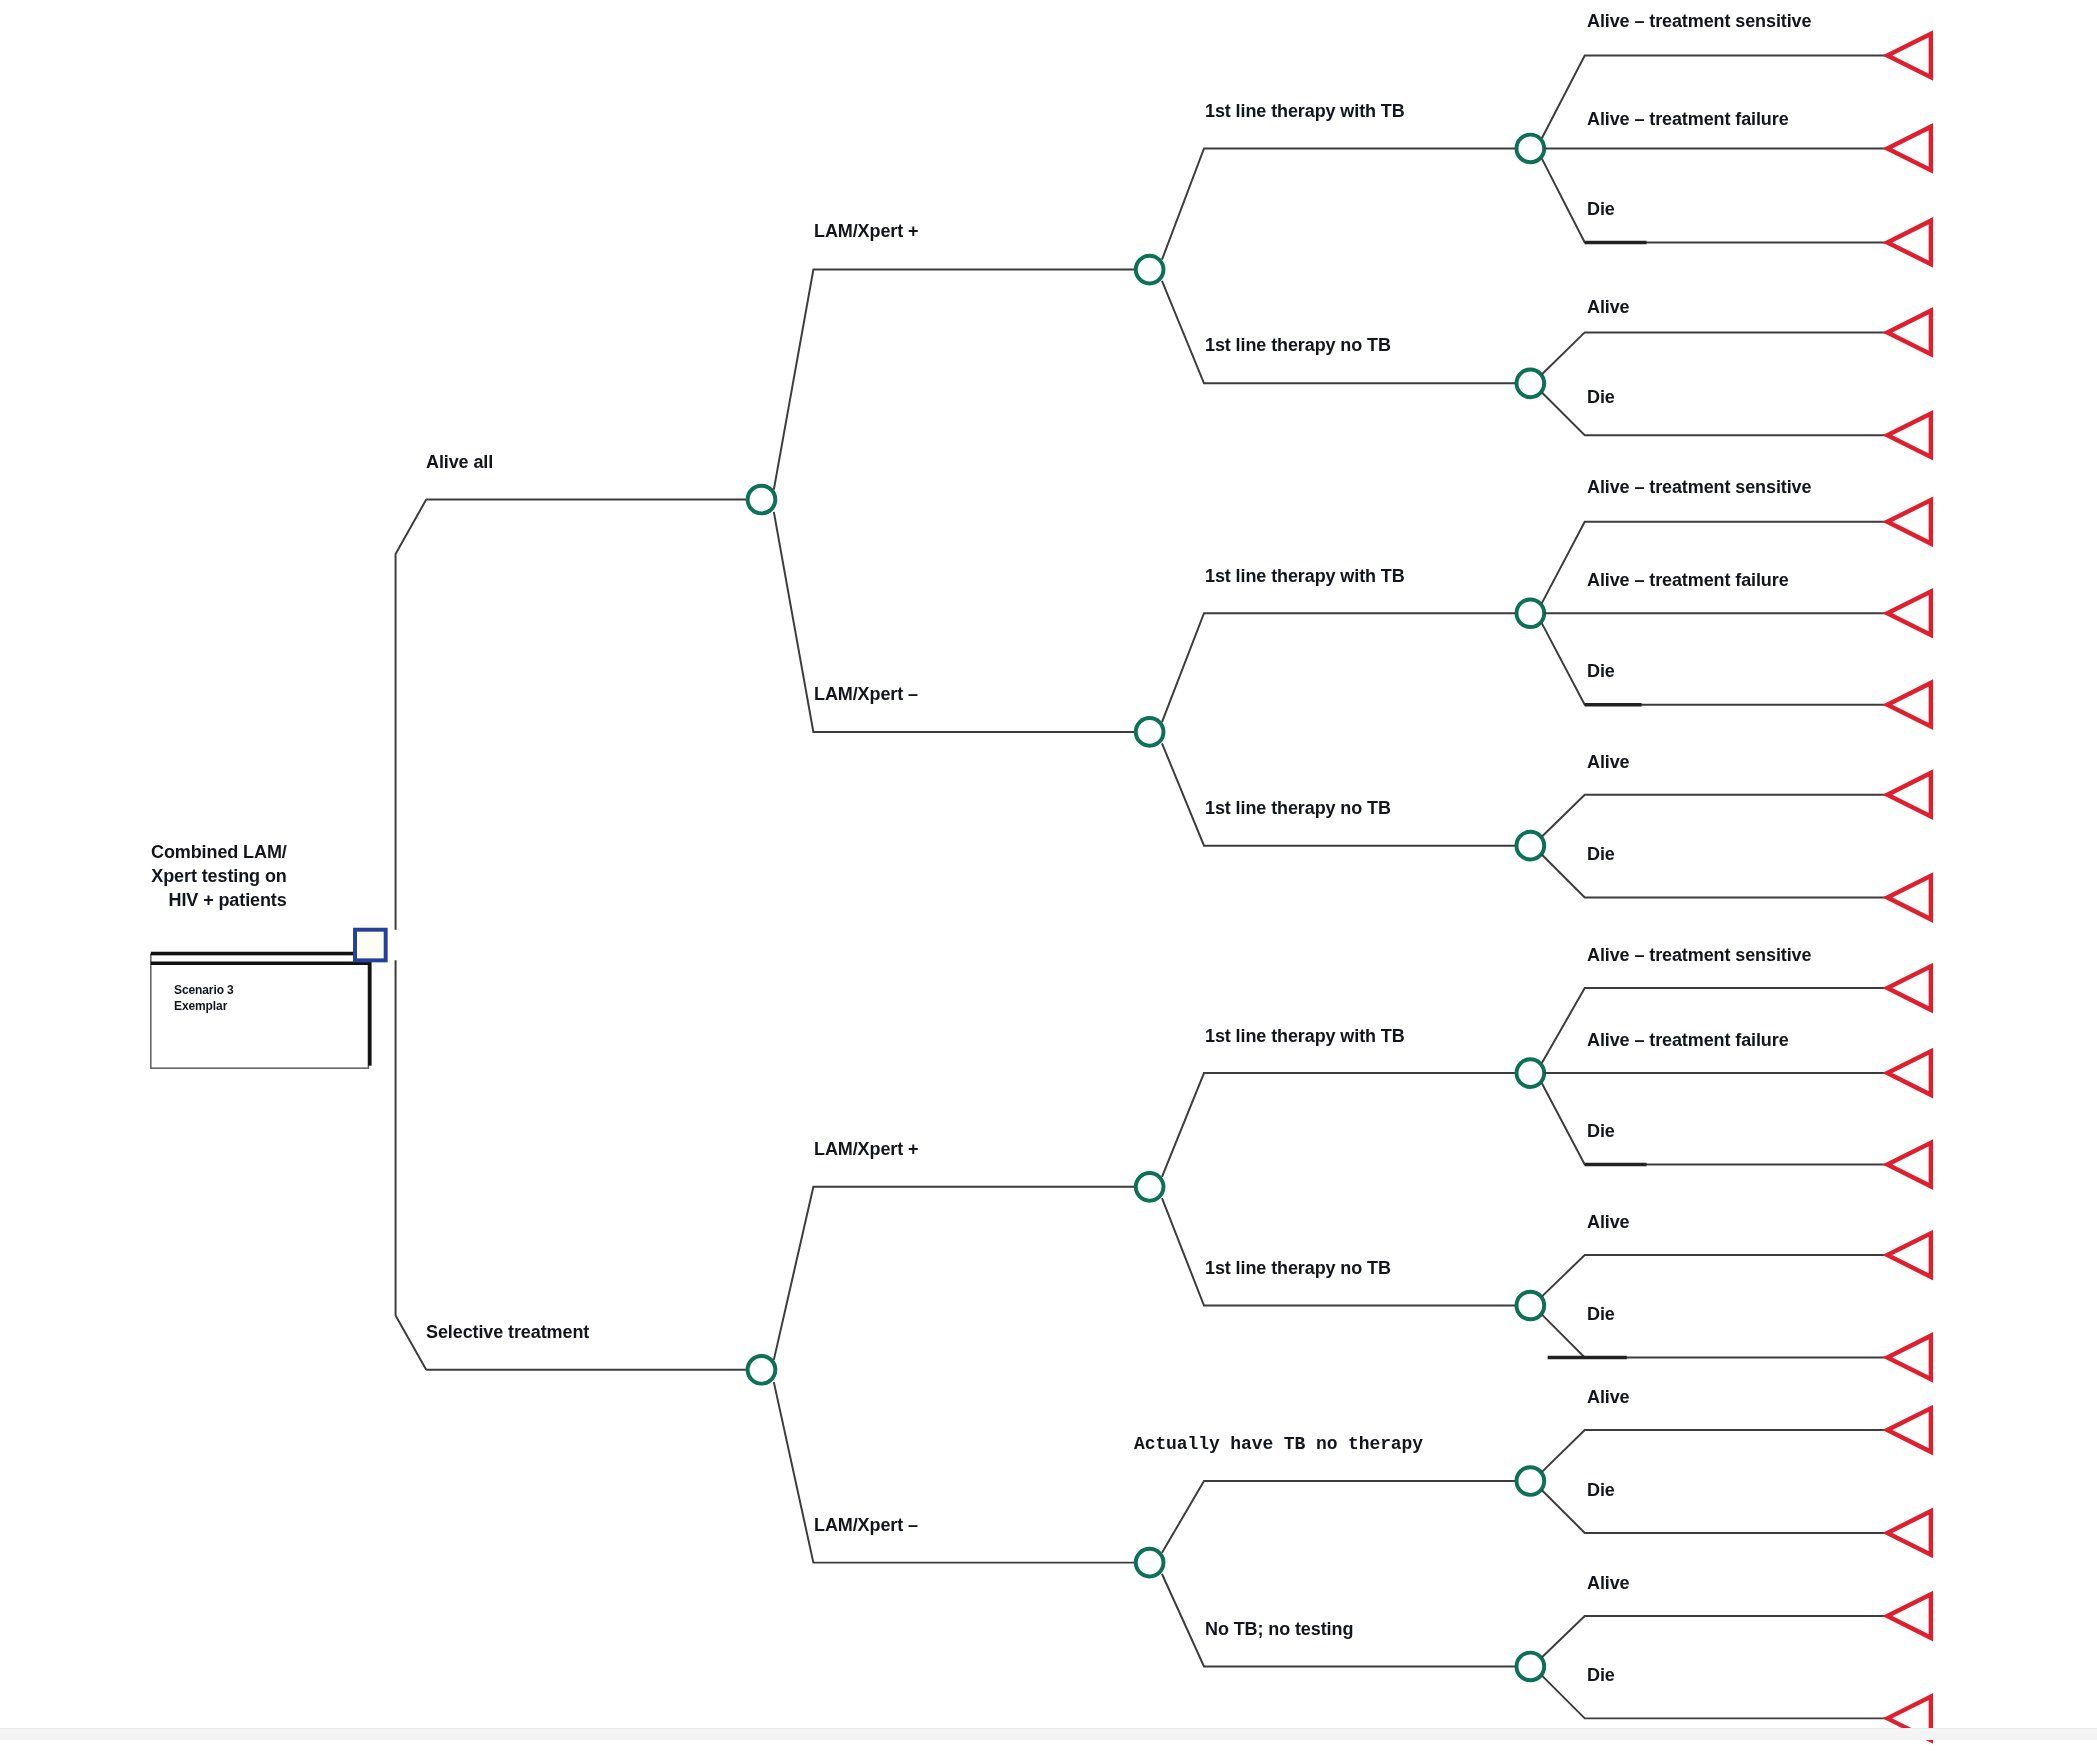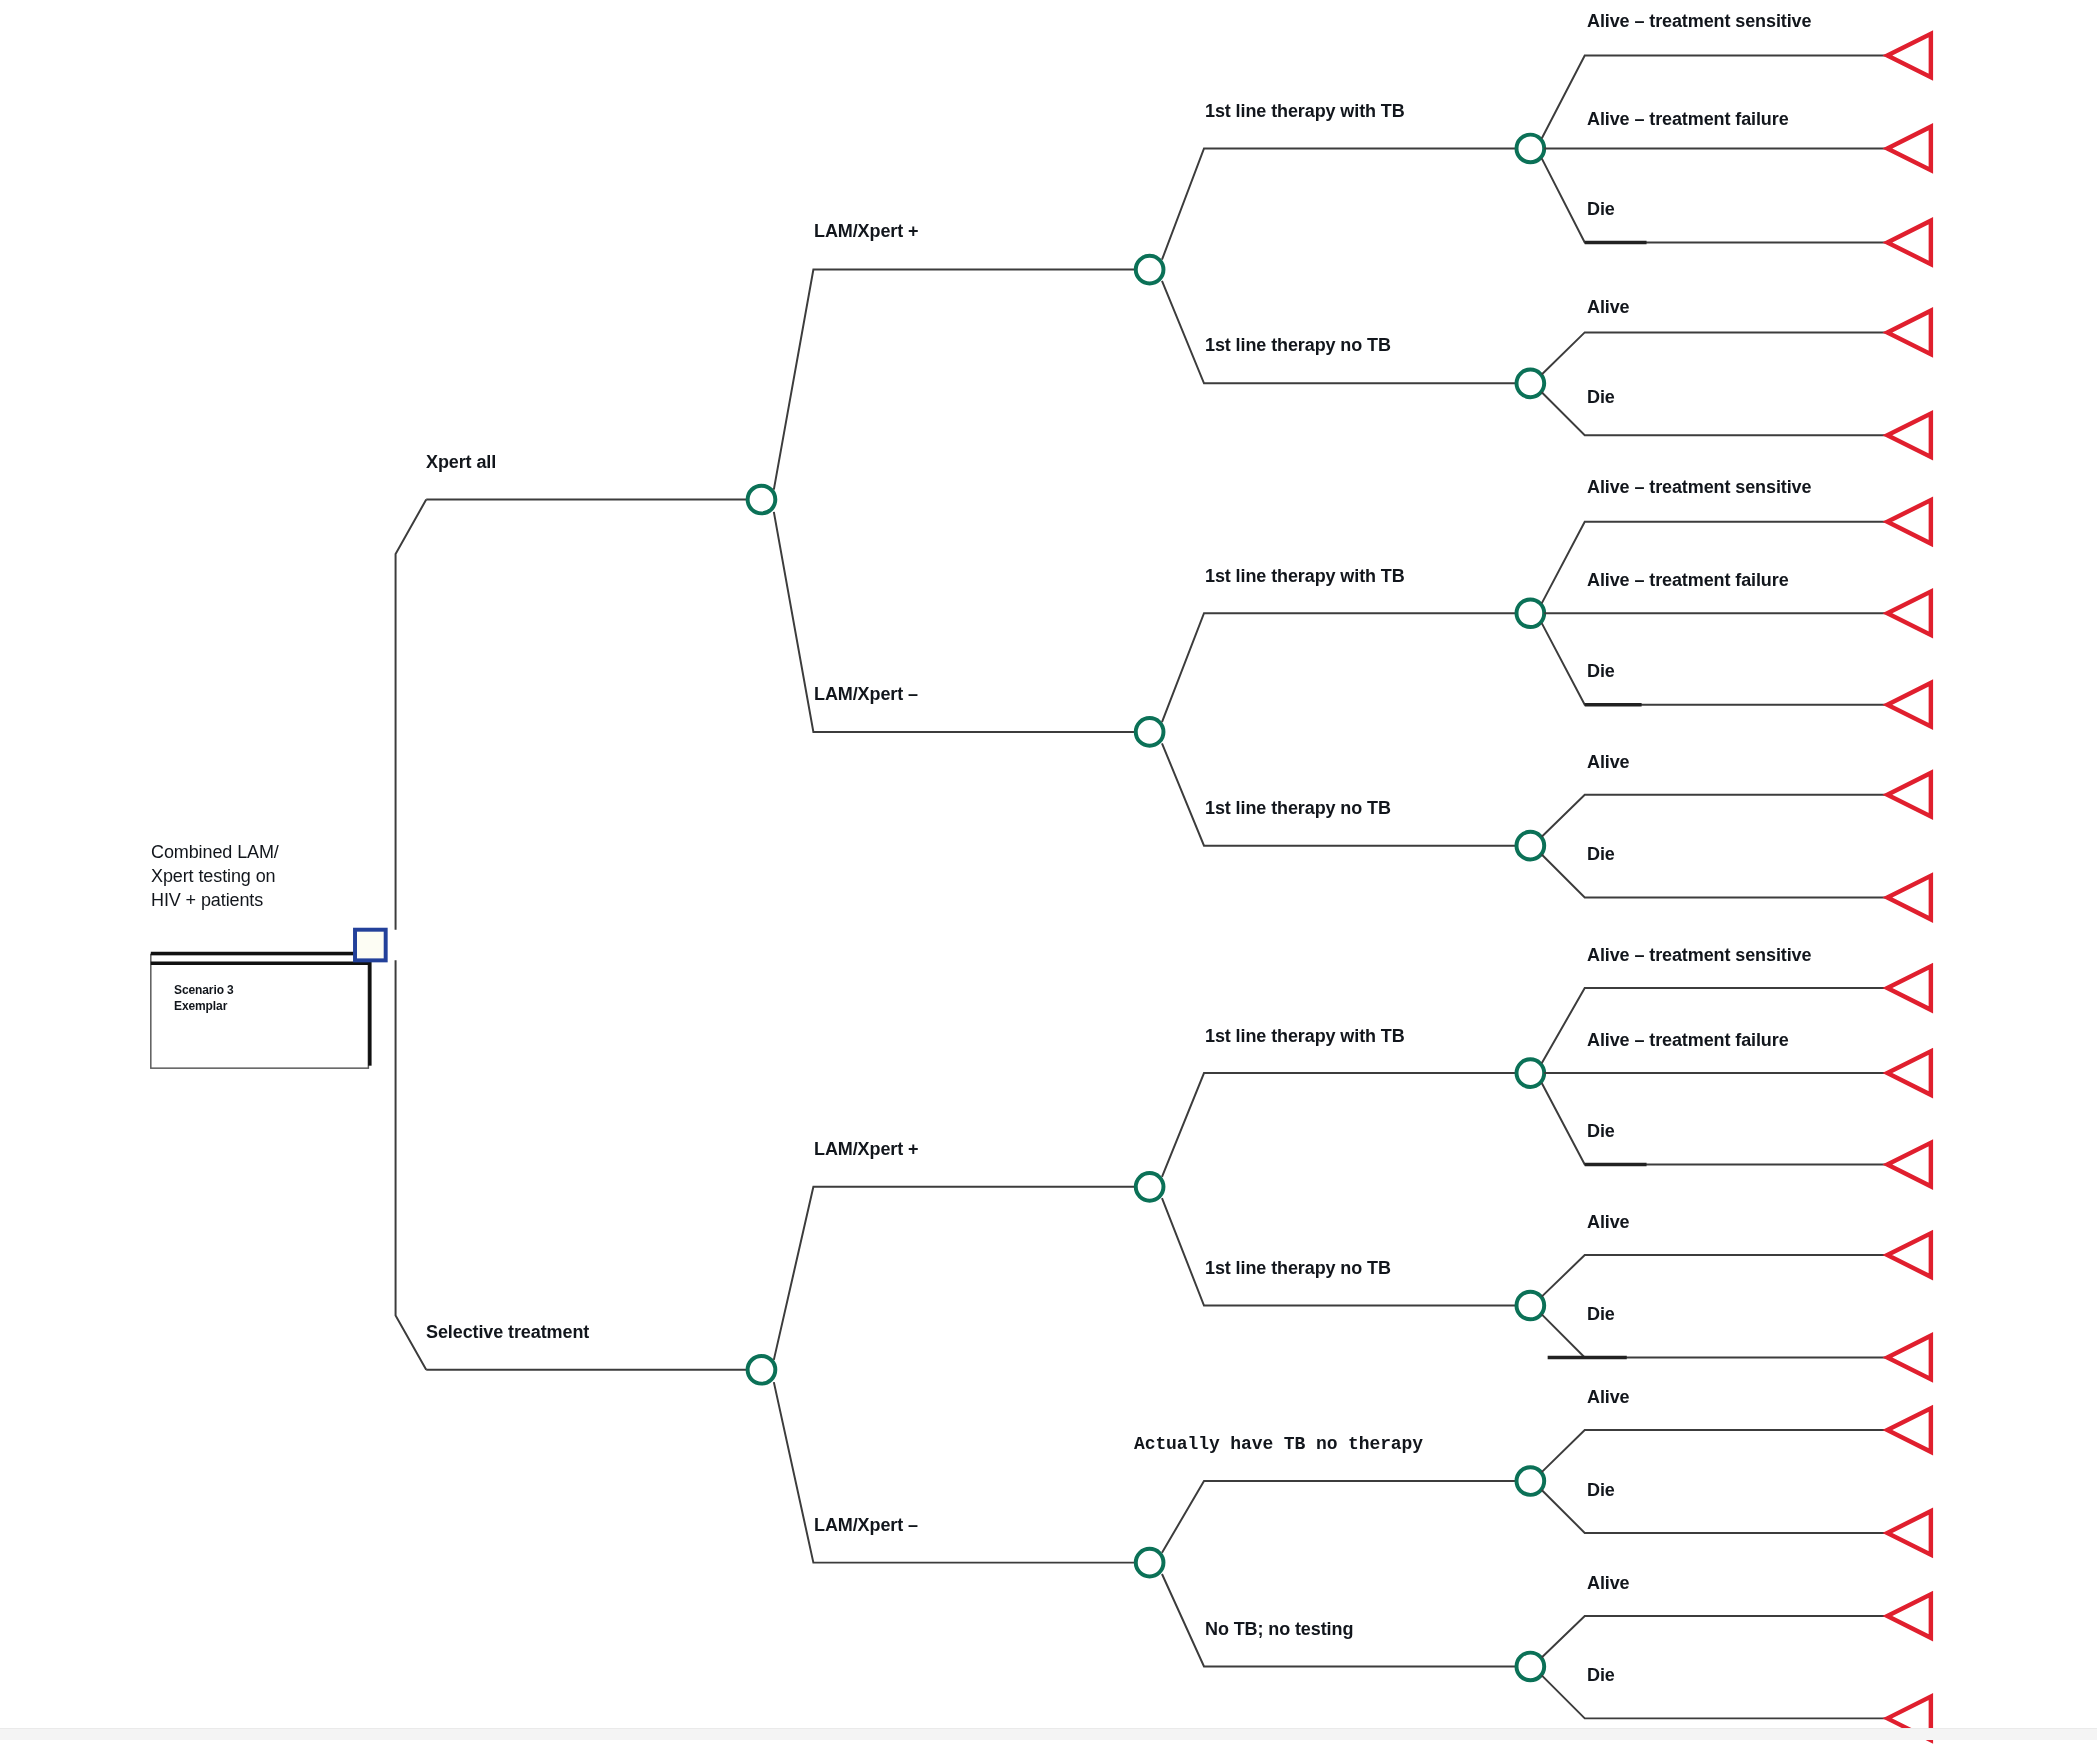--- a/index.html
+++ b/index.html
@@ -82,22 +82,23 @@
     color: #12161c;
     font-family: "Liberation Sans", sans-serif;
     font-size: 18px;
     font-weight: 700;
     line-height: 1.33;
     white-space: pre;
     letter-spacing: -0.1px;
   }
   .lbl-root {
     font-size: 18px;
-    font-weight: 400;
+    font-weight: 700;
     white-space: pre-line;
+    text-align: right;
   }
   .lbl-scn {
     font-size: 12px;
     font-weight: 700;
     white-space: pre-line;
   }
 </style>
 </head>
 <body>
 
@@ -222,21 +223,21 @@
     </g>
 
   </svg>
 
   <div class="lbl lbl-root" style="left:151px; top:841px;">Combined LAM/
 Xpert testing on
 HIV + patients</div>
   <div class="lbl lbl-scn" style="left:174px; top:983px;">Scenario 3
 Exemplar</div>
 
-  <div class="lbl" style="left:426px; top:451px;">Xpert all</div>
+  <div class="lbl" style="left:426px; top:451px;">Alive all</div>
   <div class="lbl" style="left:426px; top:1321px;">Selective treatment</div>
 
   <div class="lbl" style="left:814px; top:220px;">LAM/Xpert +</div>
   <div class="lbl" style="left:814px; top:683px;">LAM/Xpert –</div>
   <div class="lbl" style="left:814px; top:1138px;">LAM/Xpert +</div>
   <div class="lbl" style="left:814px; top:1514px;">LAM/Xpert –</div>
 
   <div class="lbl" style="left:1205px; top:100px;">1st line therapy with TB</div>
   <div class="lbl" style="left:1205px; top:334px;">1st line therapy no TB</div>
   <div class="lbl" style="left:1205px; top:565px;">1st line therapy with TB</div>

